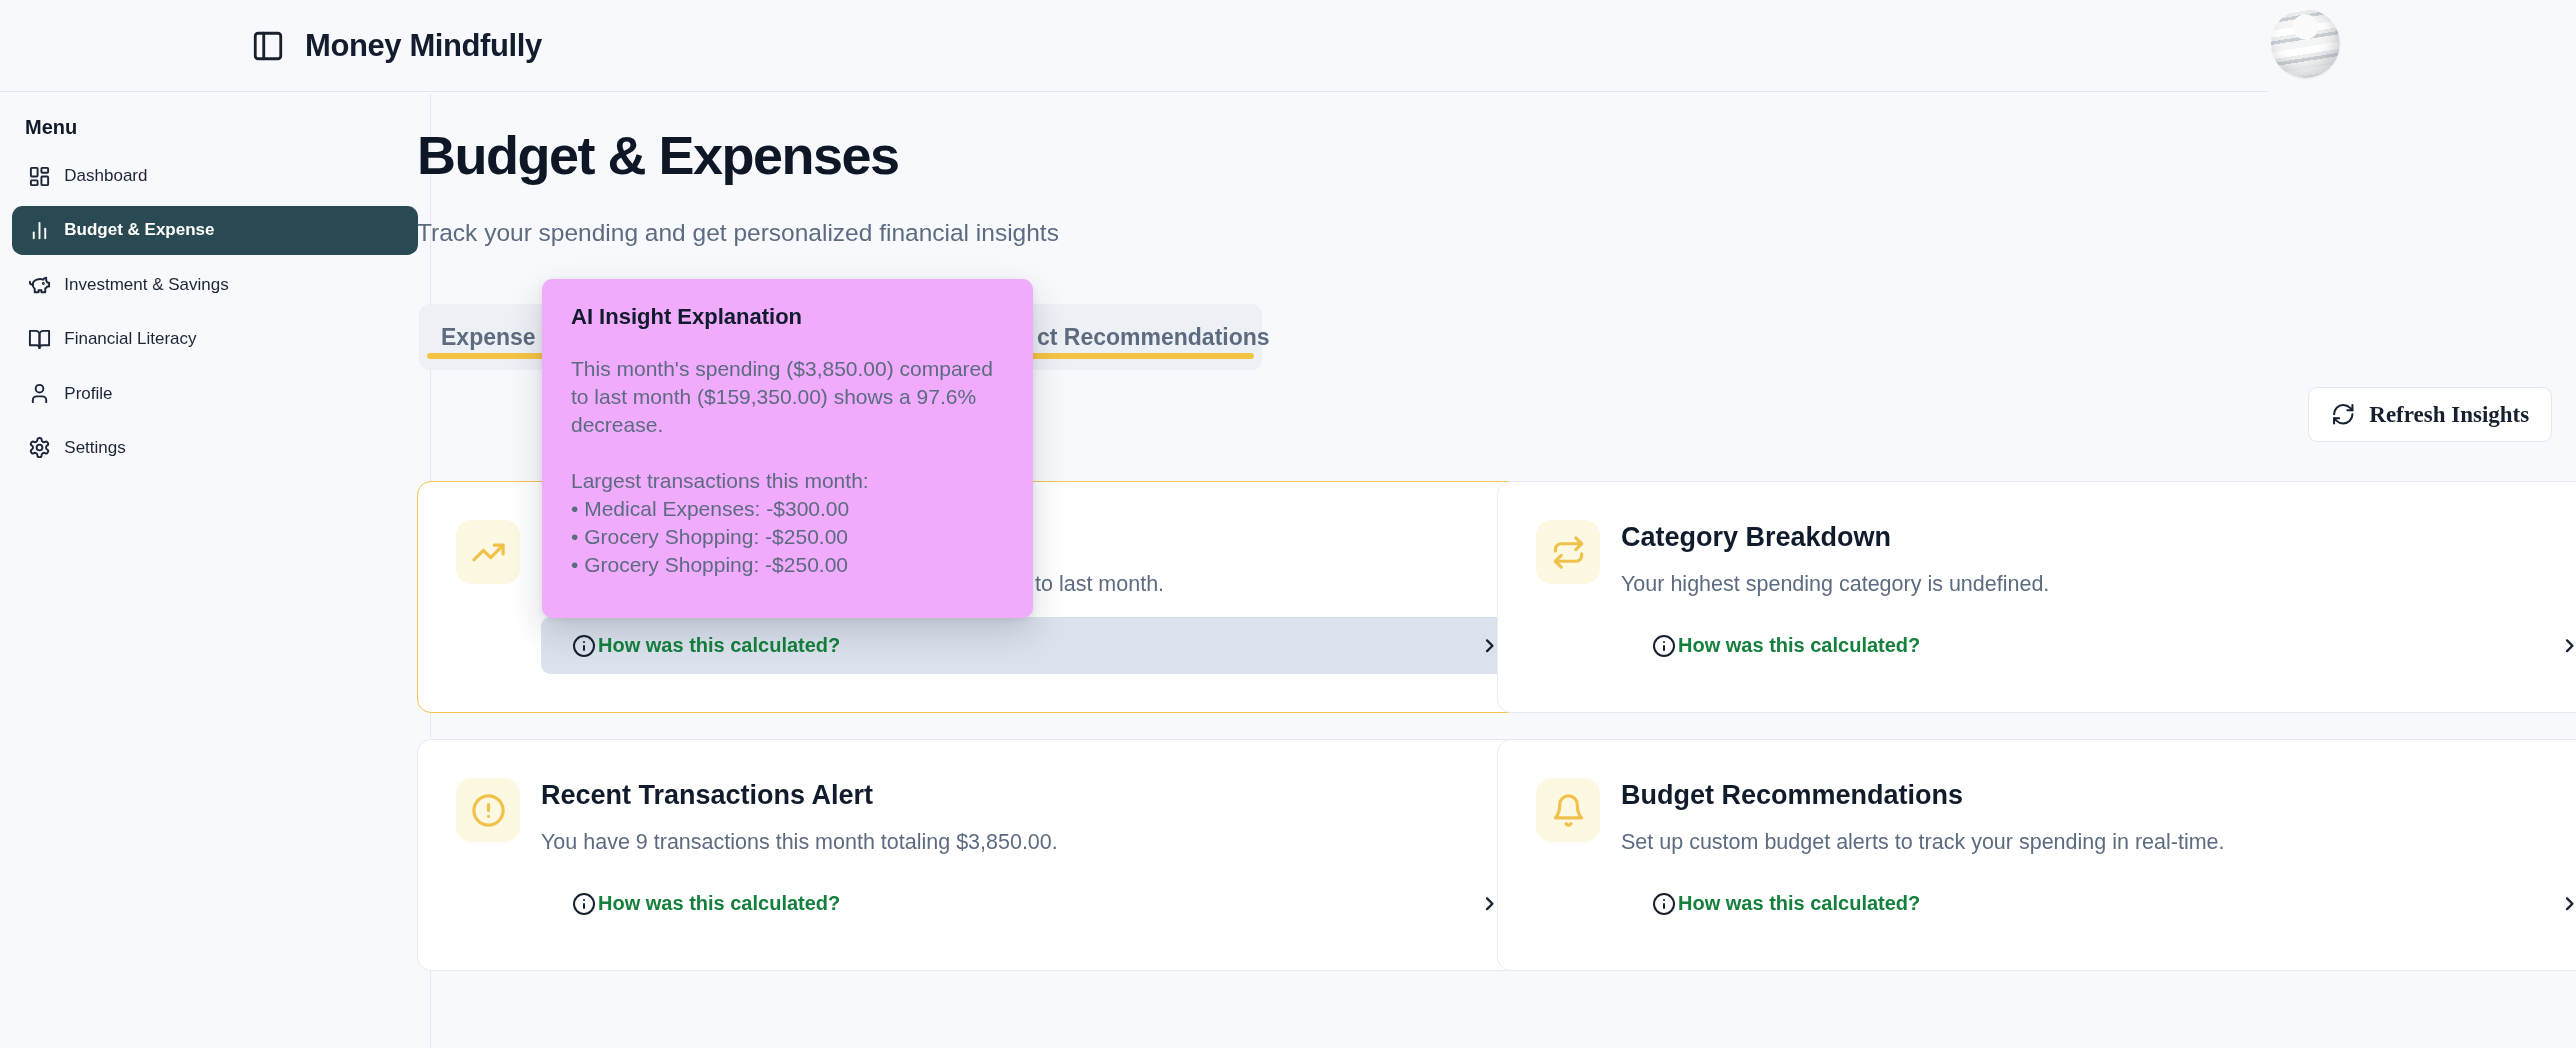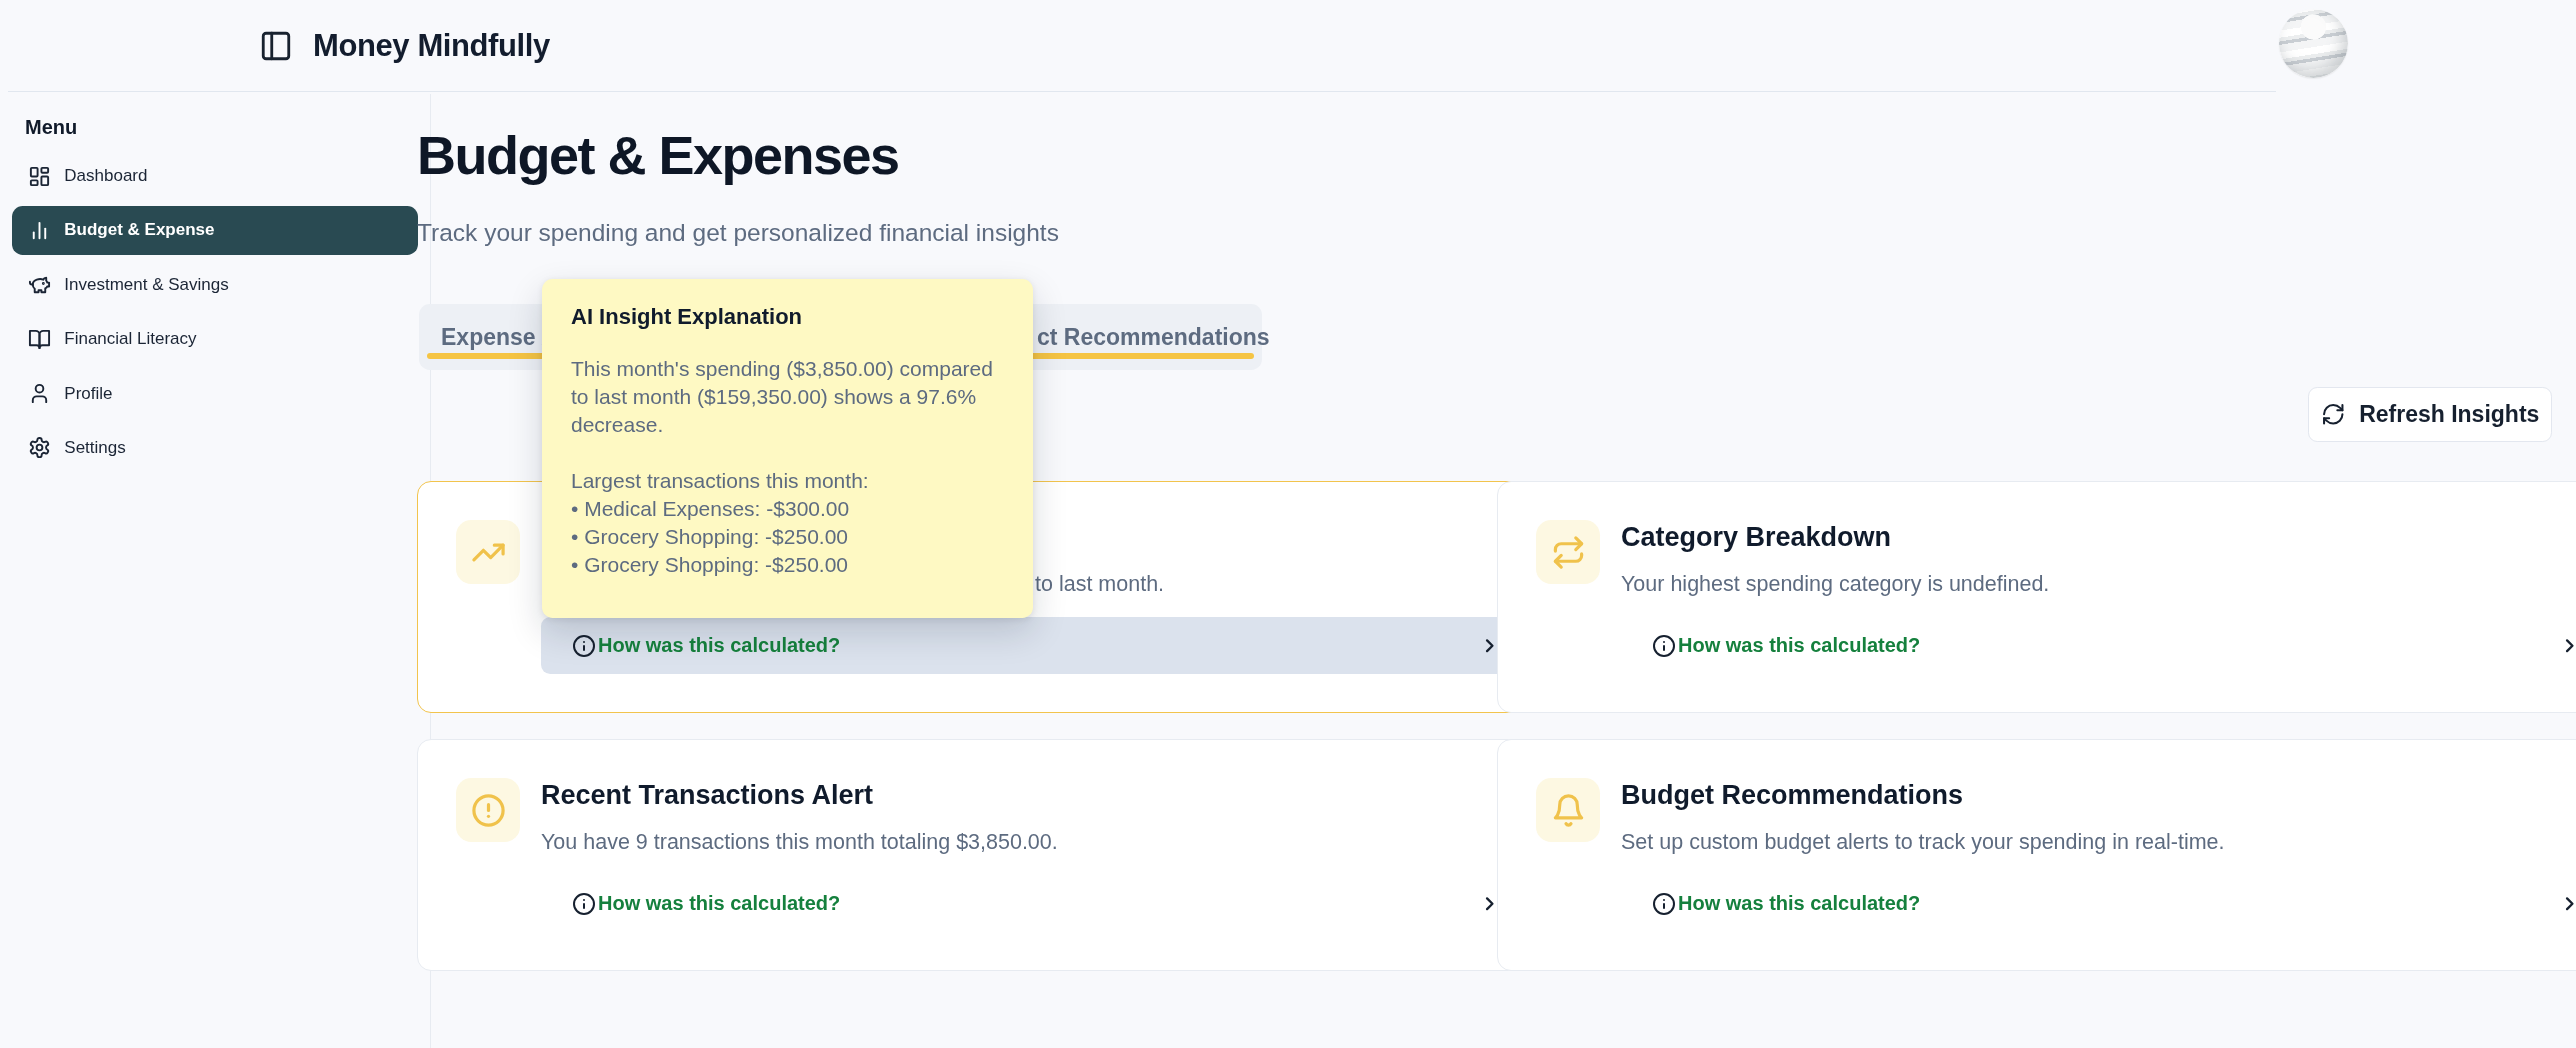--- a/index.html
+++ b/index.html
@@ -21,21 +21,20 @@
     color:var(--navy);
     position:relative;
     overflow:hidden;
   }
   svg{display:block;}
 
   
   .header{
     position:absolute;left:0;top:0;width:2268px;height:92px;
     border-bottom:1.5px solid #e1e7ef;
-    margin-left:8px;
   }
   .panel-toggle{
     position:absolute;left:251px;top:29px;width:34px;height:34px;
     background:none;border:none;cursor:pointer;color:#18222f;
   }
   .app-title{
     position:absolute;left:305px;top:28px;
     font-size:31px;font-weight:800;letter-spacing:-0.4px;color:#131d2e;
   }
   .avatar{
@@ -89,20 +88,21 @@
     font-size:23px;font-weight:600;color:#5d6b80;cursor:pointer;white-space:nowrap;
   }
   .tab.tab-1{left:22px;}
   .tab.tab-2{left:618px;}
 
   .refresh-btn{
     position:absolute;left:2308px;top:387px;width:244px;height:55px;
     background:#ffffff;border:1.5px solid #e3e7ef;border-radius:9.2px;
     display:flex;align-items:center;justify-content:center;gap:14px;
     cursor:pointer;
+    font-family:Liberation Serif, serif;
   }
   .refresh-btn .btn-icon{width:24.5px;height:24.5px;color:#16202f;}
   .refresh-btn .btn-text{font-size:23px;font-weight:600;color:#16202f;}
 
   
   .card{
     position:absolute;width:1157px;height:232px;background:#ffffff;
     border:1.5px solid var(--border);border-radius:14px;
     padding:38px;display:flex;gap:21px;
   }
@@ -125,21 +125,21 @@
     display:flex;align-items:center;padding:0 35px 0 31px;cursor:pointer;
   }
   .how-row.highlight{background:var(--rowblue);}
   .how-row .info-icon{width:24px;height:24px;color:#16202f;flex:0 0 auto;}
   .how-row .how-text{margin-left:2px;font-size:20px;font-weight:700;color:#15803d;white-space:nowrap;}
   .how-row .chev-icon{margin-left:auto;width:21.5px;height:21.5px;color:#16202f;flex:0 0 auto;}
 
   
   .popup{
     position:absolute;left:542px;top:279px;width:491px;height:339px;
-    background:#fef9c3;border-radius:10.7px;z-index:50;
+    background:#f0abfc;border-radius:10.7px;z-index:50;
     box-shadow:0 14px 35px rgba(15,23,42,.16), 0 1.5px 6.1px rgba(15,23,42,.08);
     padding:23px 18.4px 0 29px;
   }
   .popup-title{font-size:22px;line-height:29px;font-weight:800;color:#101b2c;}
   .popup-p{margin-top:24px;font-size:21px;line-height:28px;color:var(--gray);white-space:pre-line;}
   .popup-p.second{margin-top:28px;}
 </style>
 </head>
 <body>
 

